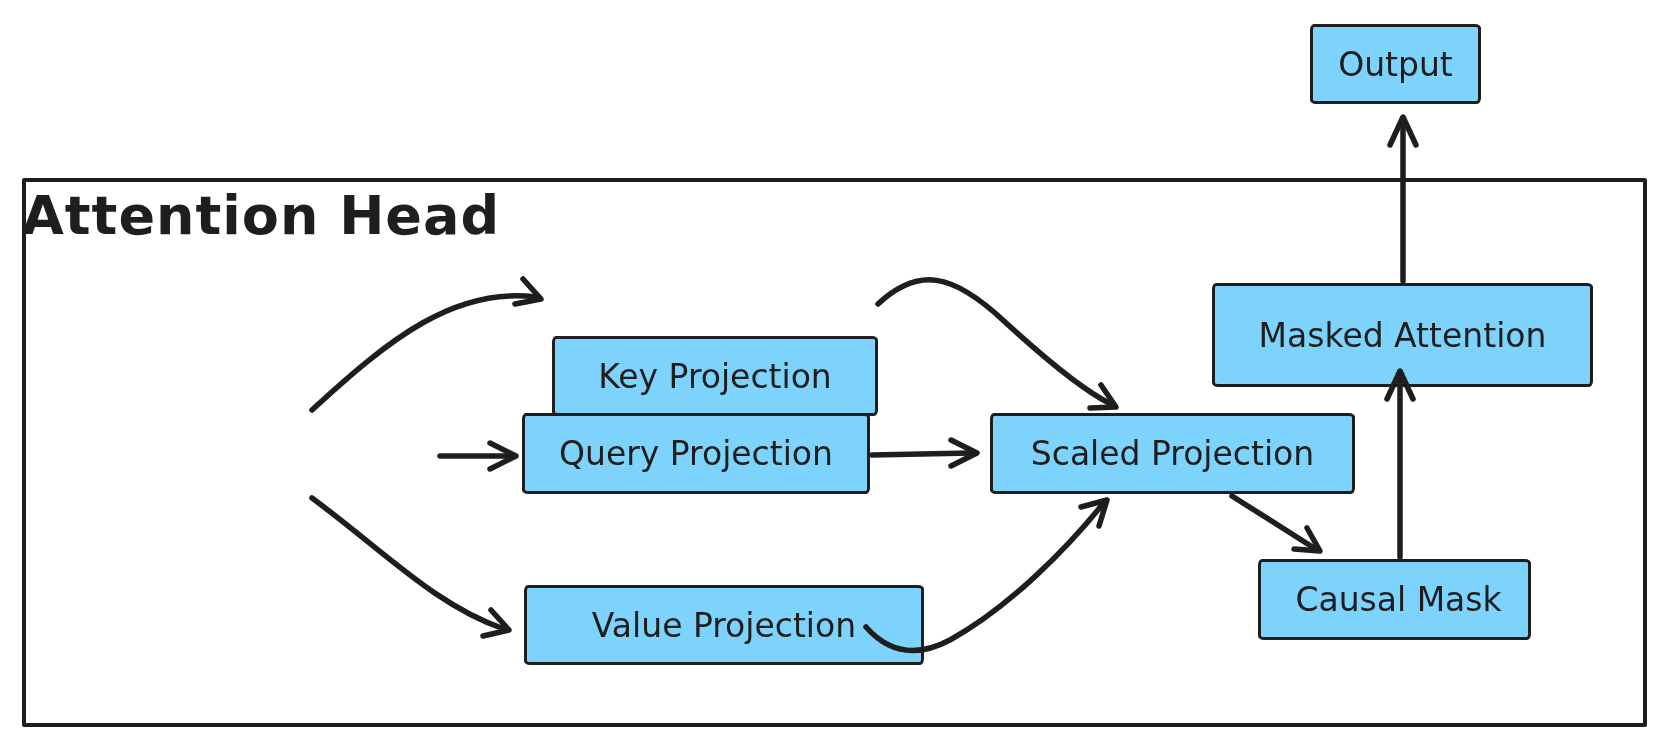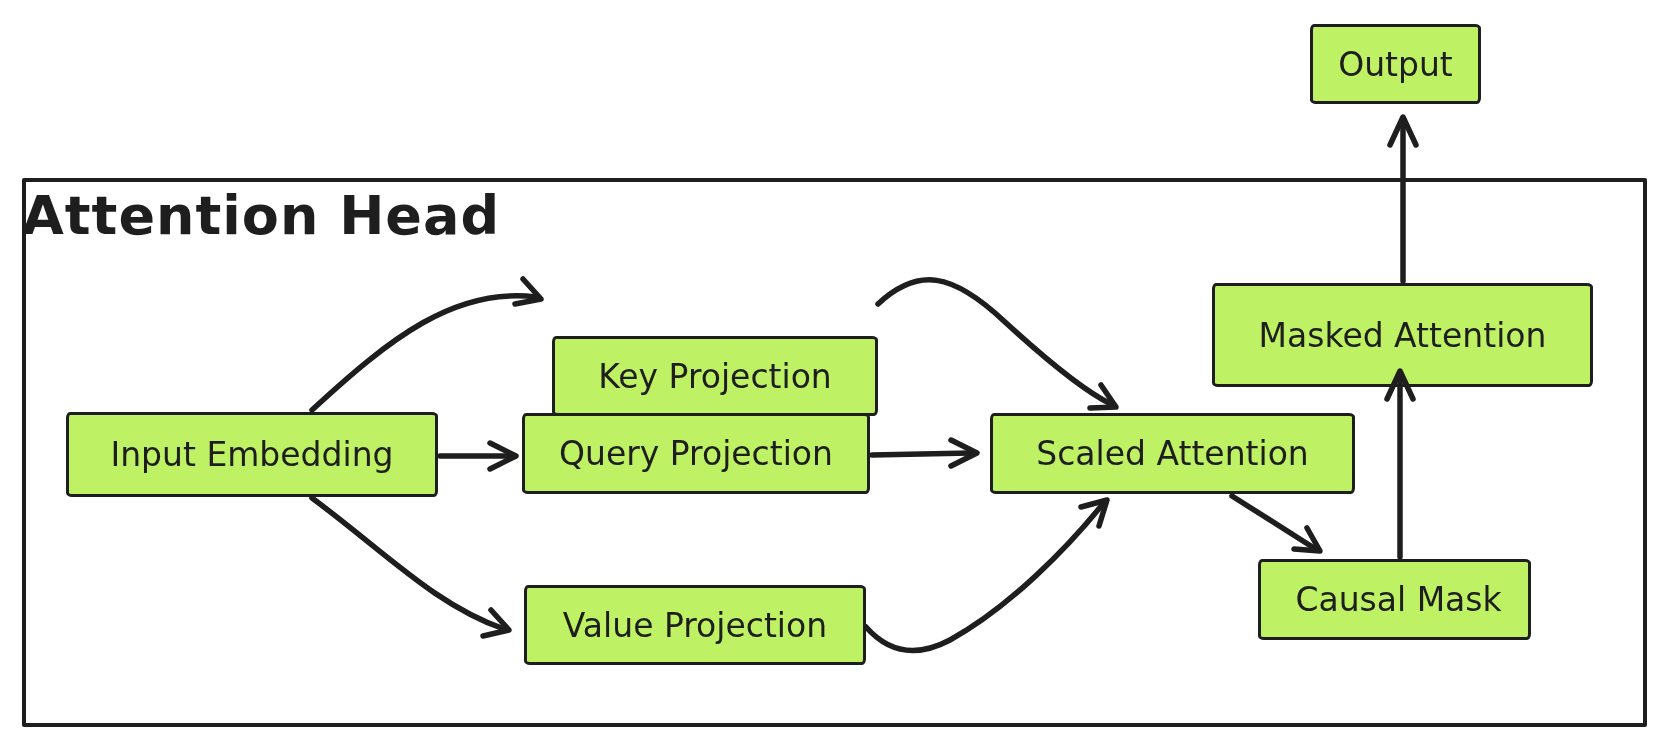--- a/index.html
+++ b/index.html
@@ -28,37 +28,37 @@
     text-align: left;
     font-size: 54px;
     font-weight: 600;
     letter-spacing: 1px;
     color: #1e1e1e;
     white-space: nowrap;
   }
   .node {
     position: absolute;
     box-sizing: border-box;
-    background: #bef264;
+    background: #7dd3fc;
     border: 3.5px solid #1e1e1e;
     border-radius: 4px 6px 4px 6px / 6px 4px 6px 4px;
     display: flex;
     align-items: center;
     justify-content: center;
     font-size: 33px;
     color: #1e1e1e;
     white-space: nowrap;
     z-index: 2;
   }
   #node-output           { left: 1310px; top: 24px;  width: 171px; height: 80px; }
   #node-input-embedding  { left: 66px;   top: 412px; width: 372px; height: 85px; }
   #node-key-projection   { left: 552px;  top: 302px; width: 326px; height: 80px; margin-top: 34px; }
   #node-query-projection { left: 522px;  top: 413px; width: 348px; height: 81px; }
   #node-scaled-attention { left: 990px;  top: 413px; width: 365px; height: 81px; }
-  #node-value-projection { left: 524px;  top: 585px; width: 342px; height: 80px; }
+  #node-value-projection { left: 524px;  top: 585px; width: 400px; height: 80px; }
   #node-masked-attention { left: 1212px; top: 283px; width: 381px; height: 104px; }
   #node-causal-mask      { left: 1258px; top: 559px; width: 273px; height: 81px; padding-left: 8px; }
   #edges {
     position: absolute;
     left: 0; top: 0;
     width: 1676px; height: 748px;
     z-index: 3;
     pointer-events: none;
   }
   #edges path, #edges polyline, #edges line {
@@ -75,34 +75,31 @@
 <div id="canvas">
 
   <div id="frame"></div>
 
   <div id="title">Attention Head</div>
 
   <div class="node" id="node-output">
     <span>Output</span>
   </div>
 
-  <div class="node" id="node-input-embedding">
-    <span>Input Embedding</span>
-  </div>
 
   <div class="node" id="node-key-projection">
     <span>Key Projection</span>
   </div>
 
   <div class="node" id="node-query-projection">
     <span>Query Projection</span>
   </div>
 
   <div class="node" id="node-scaled-attention">
-    <span>Scaled Attention</span>
+    <span>Scaled Projection</span>
   </div>
 
   <div class="node" id="node-value-projection">
     <span>Value Projection</span>
   </div>
 
   <div class="node" id="node-masked-attention">
     <span>Masked Attention</span>
   </div>
 

